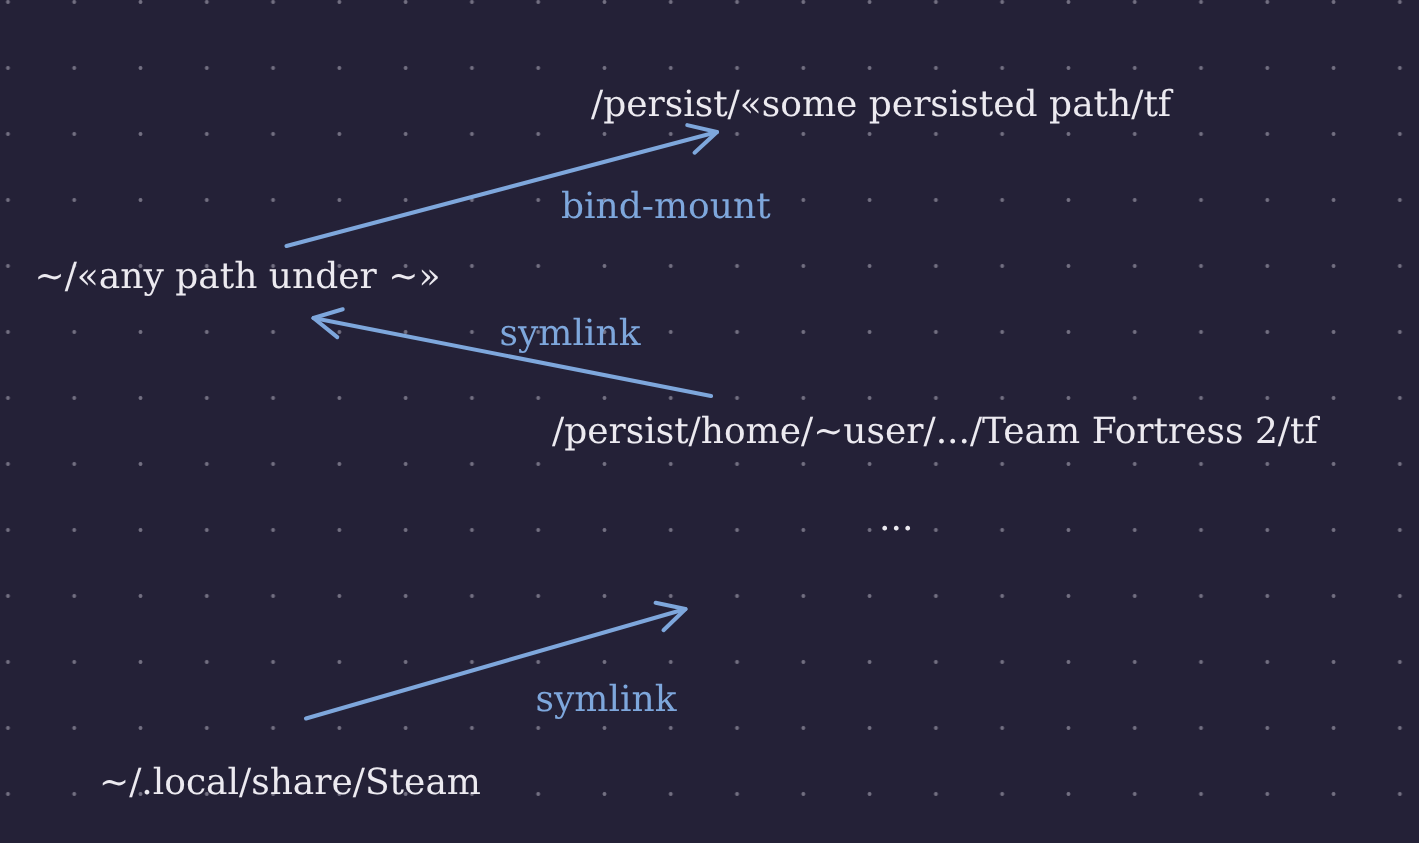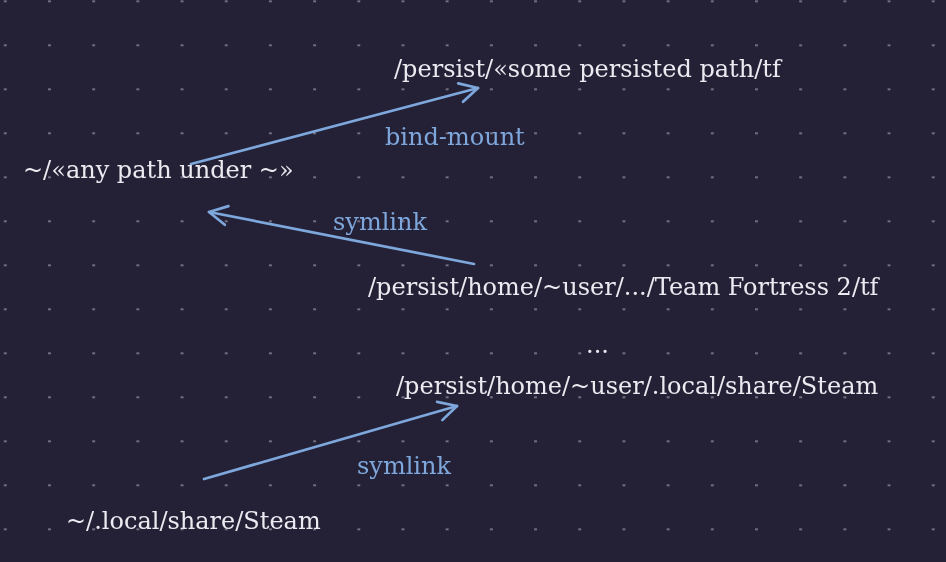--- a/index.html
+++ b/index.html
@@ -51,29 +51,28 @@
       </marker>
     </defs>
 
   <line x1="191" y1="164" x2="478" y2="88" stroke="#7ea7dc" stroke-width="2.7" stroke-linecap="round" marker-end="url(#openArrowHead)"></line>
       <line x1="474" y1="264" x2="209" y2="212" stroke="#7ea7dc" stroke-width="2.7" stroke-linecap="round" marker-end="url(#openArrowHead)"></line>
       <line x1="204" y1="479" x2="457" y2="406" stroke="#7ea7dc" stroke-width="2.7" stroke-linecap="round" marker-end="url(#openArrowHead)"></line>
     </svg>
 
   <div class="txt" style="left:394px; top:57px;">/persist/«some persisted path/tf</div>
 
-  <div class="edge-label" style="left:374px; top:125px;margin-left:11px;">bind-mount</div>
+  <div class="edge-label" style="left:374px; top:125px;">bind-mount</div>
 
-  <div class="txt" style="left:23px; top:158px;">~/«any path under ~»</div>
+  <div class="txt" style="left:23px; top:172px;">~/«any path under ~»</div>
 
   <div class="edge-label" style="left:333px; top:210px;">symlink</div>
 
   <div class="txt" style="left:368px; top:275px;">/persist/home/~user/.../Team Fortress 2/tf</div>
 
   <div class="txt" style="left:586px; top:333px;">...</div>
 
-  <div class="txt" style="left:396px; top:374px;">/persist/home/~user/.local/share/Steam</div>
 
   <div class="edge-label" style="left:357px; top:454px;">symlink</div>
 
   <div class="txt" style="left:52px; top:509px;margin-left:14px;">~/.local/share/Steam</div>
 
 </div>
 
 </body></html>

